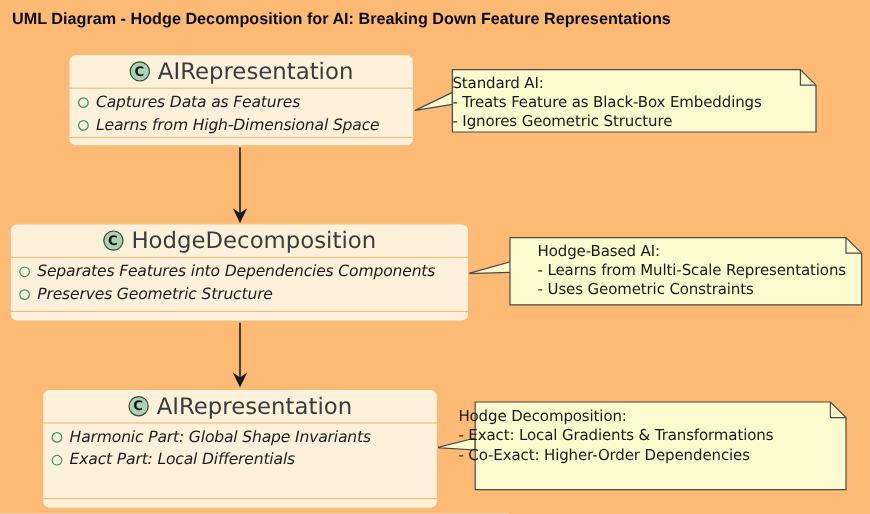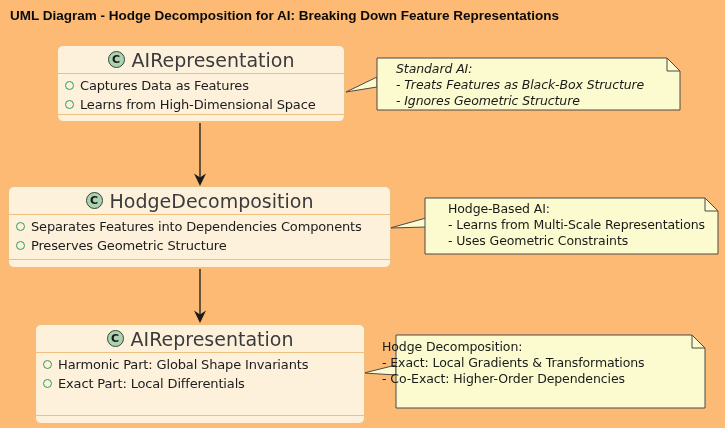--- a/index.html
+++ b/index.html
@@ -65,20 +65,21 @@
     flex: 0 0 17px;
   }
   .class-name {
     font-size: 19px;
     color: #3B3B3B;
     white-space: nowrap;
   }
   .class-body {
     flex: 1 1 auto;
     padding: 2px 6px 0 7px;
+    font-style: italic;
   }
   .class-member {
     display: flex;
     align-items: center;
     line-height: 19px;
     white-space: nowrap;
   }
   .method-bullet-icon {
     width: 7px;
     height: 7px;
@@ -102,21 +103,21 @@
   #class-box-3 { left: 35px;  top: 324px; width: 330px; height: 100px; }
   
   .note-text {
     position: absolute;
     font-size: 12.5px;
     color: #1A1A1A;
     line-height: 16px;
     letter-spacing: -0.1px;
     white-space: nowrap;
   }
-  #note-text-1 { left: 396px; top: 61px; font-style: italic; }
+  #note-text-1 { left: 377px; top: 61px; }
   #note-text-2 { left: 448px; top: 201px; }
   #note-text-3 { left: 382px; top: 339px; }
 </style>
 </head>
 <body>
 
 <div class="canvas">
 
   <div class="diagram-title">UML Diagram - Hodge Decomposition for AI: Breaking Down Feature Representations</div>
 
@@ -201,21 +202,21 @@
       <div class="class-member">
         <span class="method-bullet-icon"></span>
         <span class="member-label">Exact Part: Local Differentials</span>
       </div>
     </div>
     <div class="class-footer"></div>
   </div>
 
   <div class="note-text" id="note-text-1">
     <div>Standard AI:</div>
-    <div>- Treats Features as Black-Box Structure</div>
+    <div>- Treats Feature as Black-Box Embeddings</div>
     <div>- Ignores Geometric Structure</div>
   </div>
   <div class="note-text" id="note-text-2">
     <div>Hodge-Based AI:</div>
     <div>- Learns from Multi-Scale Representations</div>
     <div>- Uses Geometric Constraints</div>
   </div>
   <div class="note-text" id="note-text-3">
     <div>Hodge Decomposition:</div>
     <div>- Exact: Local Gradients &amp; Transformations</div>

